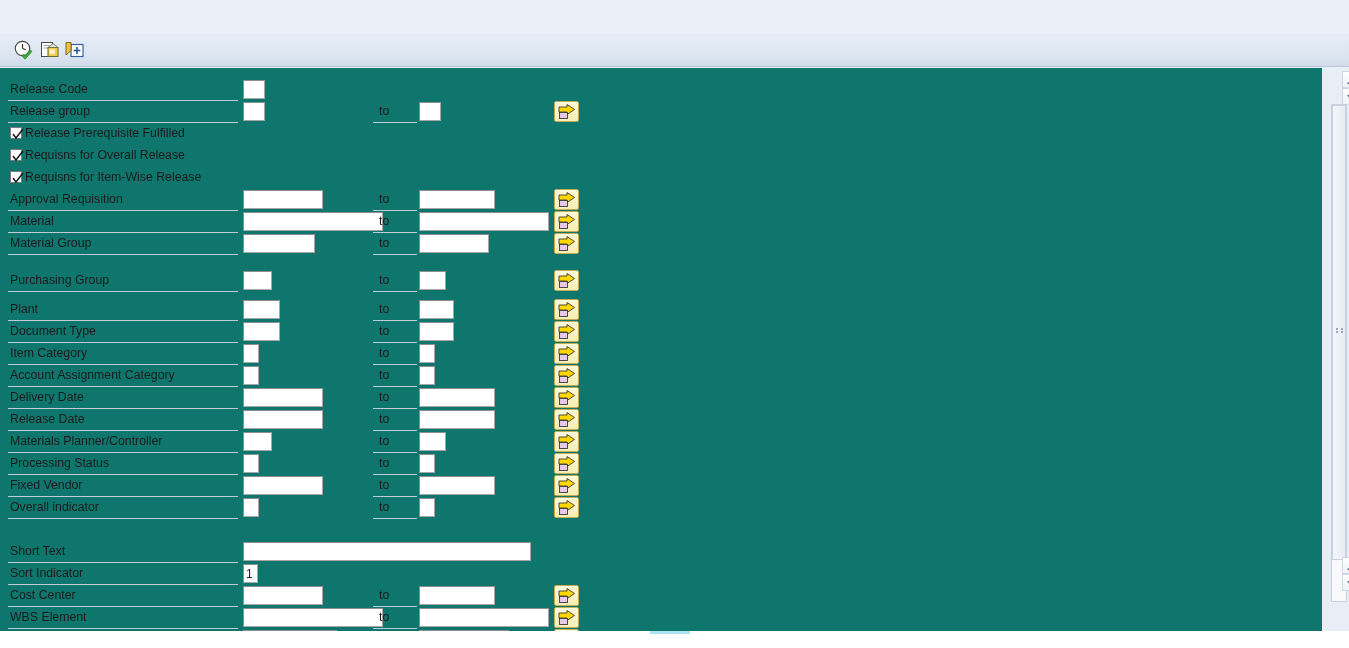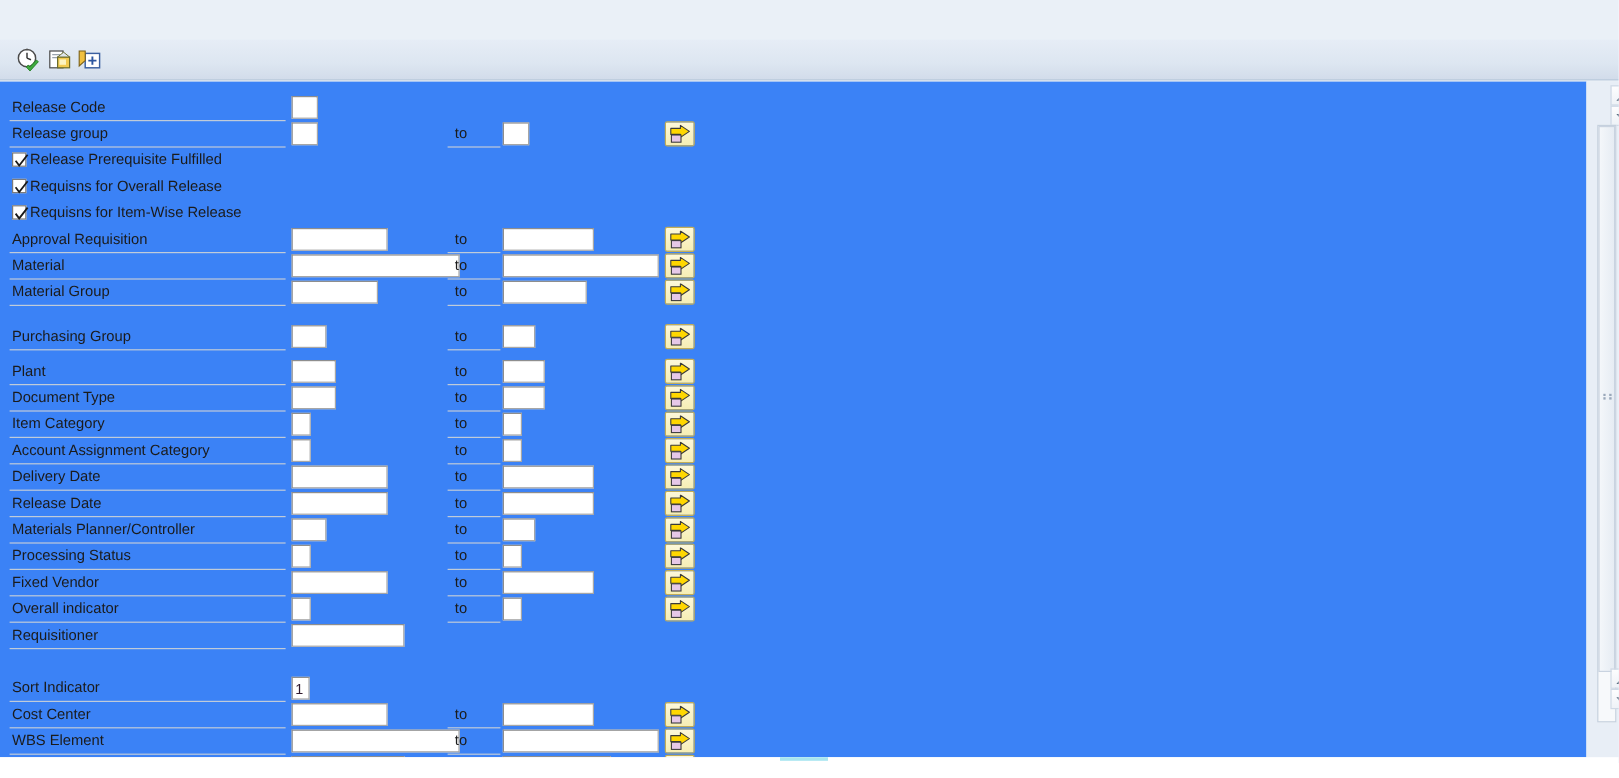--- a/index.html
+++ b/index.html
@@ -78,21 +78,21 @@
     pointer-events: none;
     letter-spacing: 0.2px;
   }
 
   
   .formarea {
     position: absolute;
     left: 0; top: 68px;
     width: 1322px;
     height: 563px;
-    background: #3b82f6;
+    background: #0f766e;
     overflow: hidden;
     padding-left: 30px;
   }
 
   .row {
     position: absolute;
     left: 0;
     height: 22px;
     width: 1322px;
   }
@@ -492,24 +492,24 @@
         <div class="toword" style="left: 379px;">to</div>
         <div class="underline" style="left: 373px; width: 44px;"></div>
         <input type="text" class="fld" style="left: 419px; width: 16px;">
         <button class="ms-btn" style="left: 554px; top: 0px;">
           <svg width="19" height="17" viewBox="0 0 19 17">
             <path d="M1 3 L9 3 L9 0.5 L16.5 5.5 L9 10.5 L9 8 L1 8 Z" fill="#ffd700" stroke="#3a3a3a" stroke-width="0.9" stroke-linejoin="round"></path>
             <rect x="1.5" y="8.5" width="8" height="6" fill="#e6c8e8" stroke="#3a3a3a" stroke-width="0.9"></rect>
           </svg>
         </button>
       </div>
-      <div class="row" style="top: 451px;">
-        <div class="lbl">Requisitioner</div>
-        <div class="underline" style="width: 230px;"></div>
-        <input type="text" class="fld" style="left: 243px; width: 94px;">
+      <div class="row" style="top: 473px;">
+        <div class="lbl">Short Text</div>
+        <div class="underline" style="width: 230px;"></div>
+        <input type="text" class="fld" style="left: 243px; width: 288px;">
       </div>
       <div class="row" style="top: 495px;">
         <div class="lbl">Sort Indicator</div>
         <div class="underline" style="width: 230px;"></div>
         <input type="text" class="fld" value="1" style="left: 243px; width: 15px;">
       </div>
       <div class="row" style="top: 517px;">
         <div class="lbl">Cost Center</div>
         <div class="underline" style="width: 230px;"></div>
         <input type="text" class="fld" style="left: 243px; width: 80px;">

